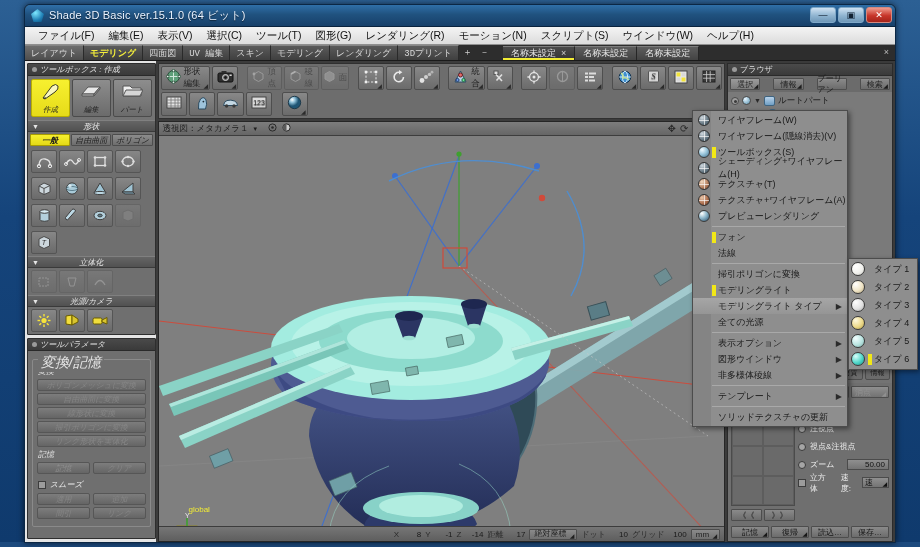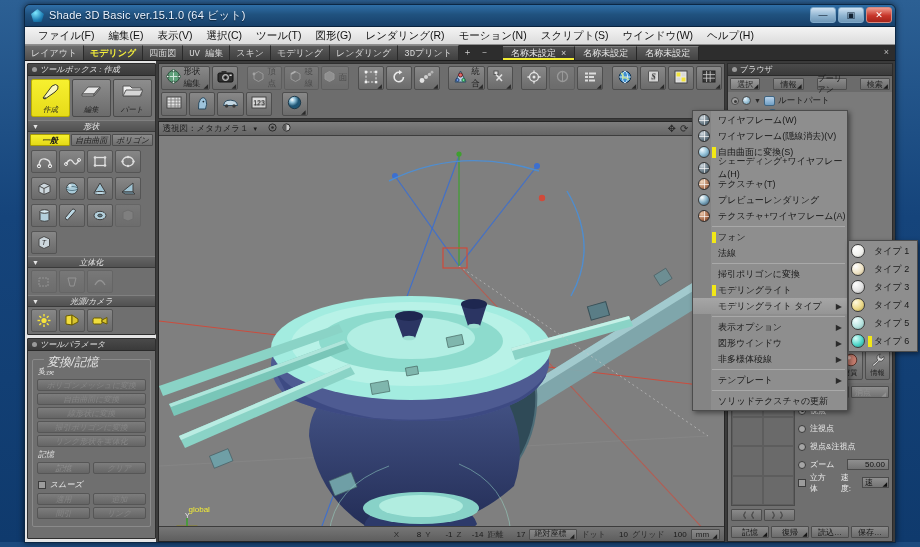--- a/index.html
+++ b/index.html
@@ -138,21 +138,21 @@
   .ibx {
     width:26px; height:23px; border:1px solid #555; border-radius:2px;
     background: linear-gradient(180deg,#878787,#6a6a6a);
     display:flex; align-items:center; justify-content:center;
     cursor:pointer; font-size:14px; color:#dedede;
   }
   .ibx.dim { opacity:.38; }
   .ibx svg { display:block; }
 
   .tp-group { border:1px solid #8a8a8a; margin:8px 4px 4px 4px; padding:4px 4px 5px 4px; position:relative; border-radius:2px;}
-  .tp-legend { position:absolute; top:-6px; left:11px; background:#6f6f6f; font-size:12px; color:#e4e4e4; padding:0 3px;}
+  .tp-legend { position:absolute; top:-6px; left:5px; background:#6f6f6f; font-size:14px; color:#e4e4e4; padding:0 3px;}
   .tp-label { font-size:8px; color:#e6e6e6; margin:2px 0 2px 1px;}
   .tp-btn {
     height:12px; margin-bottom:2px; font-size:8px; color:#8e8e8e;
     background: linear-gradient(180deg,#7d7d7d,#656565); border:1px solid #565656;
     display:flex; align-items:center; justify-content:center; border-radius:2px; cursor:pointer;
   }
   .tp-btn.dim { color:#858585; }
   .tp-row { display:flex; gap:3px; }
   .tp-row .tp-btn { flex:1; }
   .chkrow { display:flex; align-items:center; gap:4px; font-size:8px; color:#e6e6e6; margin:3px 0 3px 1px;}
@@ -289,21 +289,21 @@
   .wire-ico {
     width:12px;height:12px;border-radius:50%;
     background: radial-gradient(circle at 32% 28%, #cfd8de 0%, #6c7d88 55%, #2f4450 100%);
     border:1px solid #333;
     position:relative; overflow:hidden;
   }
   .wire-ico::before{content:"";position:absolute;left:50%;top:0;bottom:0;width:1px;background:rgba(255,255,255,.65);}
   .wire-ico::after{content:"";position:absolute;top:50%;left:0;right:0;height:1px;background:rgba(255,255,255,.65);}
 
   .submenu {
-    position:absolute; left:848px; top:240px; width:70px;
+    position:absolute; left:848px; top:258px; width:70px;
     background:#8e8e8e; border:1px solid #4c4c4c; box-shadow:2px 2px 5px rgba(0,0,0,.45);
     z-index:41; padding:1px 0;
   }
   .s-item { height:18px; display:flex; align-items:center; font-size:9px; color:#1a1a1a; padding-left:1px; cursor:pointer;}
   .s-ball { width:14px;height:14px;border-radius:50%; border:1px solid #3a3a3a; margin:0 3px 0 1px; flex:0 0 14px;}
 
   
   .vp svg { position:absolute; left:0; top:0; }
   .gizmo { position:absolute; left:10px; bottom:14px; }
   .gizmo-label { position:absolute; left:30px; bottom:12px; font-size:8px; color:#f2ec34; }
@@ -1194,49 +1194,49 @@
           <span class="wire-ico"></span>
         </span>
       <span class="m-mark off"></span>
       <span class="m-lbl">ワイヤフレーム(隠線消去)(V)</span>
     </div>
     <div class="m-item">
       <span class="m-ico">
           <span class="sphere-ico"></span>
         </span>
       <span class="m-mark"></span>
-      <span class="m-lbl">自由曲面に変換(S)</span>
+      <span class="m-lbl">ツールボックス(S)</span>
     </div>
     <div class="m-item">
       <span class="m-ico">
           <span class="wire-ico"></span>
         </span>
       <span class="m-mark off"></span>
       <span class="m-lbl">シェーディング+ワイヤフレーム(H)</span>
     </div>
     <div class="m-item">
       <span class="m-ico">
         <span class="wire-ico" style="background:radial-gradient(circle at 30% 28%,#f0d8c0,#b07a5a 60%,#5a3422);"></span>
       </span>
       <span class="m-mark off"></span>
       <span class="m-lbl">テクスチャ(T)</span>
     </div>
     <div class="m-item">
       <span class="m-ico">
+        <span class="wire-ico" style="background:radial-gradient(circle at 30% 28%,#e8c4a8,#a86a4a 60%,#4e2c1c);"></span>
+      </span>
+      <span class="m-mark off"></span>
+      <span class="m-lbl">テクスチャ+ワイヤフレーム(A)</span>
+    </div>
+    <div class="m-item">
+      <span class="m-ico">
         <span class="sphere-ico" style="background:radial-gradient(circle at 30% 25%,#ffffff,#8fb8cc 45%,#254a66);"></span>
       </span>
       <span class="m-mark off"></span>
       <span class="m-lbl">プレビューレンダリング</span>
-    </div>
-    <div class="m-item">
-      <span class="m-ico">
-        <span class="wire-ico" style="background:radial-gradient(circle at 30% 28%,#e8c4a8,#a86a4a 60%,#4e2c1c);"></span>
-      </span>
-      <span class="m-mark off"></span>
-      <span class="m-lbl">テクスチャ+ワイヤフレーム(A)</span>
     </div>
 
     <div class="m-sep"></div>
 
     <div class="m-item">
       <span class="m-ico"></span>
       <span class="m-mark"></span>
       <span class="m-lbl">フォン</span>
     </div>
     <div class="m-item">
@@ -1255,20 +1255,25 @@
     <div class="m-item">
       <span class="m-ico"></span>
       <span class="m-mark"></span>
       <span class="m-lbl">モデリングライト</span>
     </div>
     <div class="m-item hl">
       <span class="m-ico"></span>
       <span class="m-mark off"></span>
       <span class="m-lbl">モデリングライト タイプ</span>
       <span class="m-sub">▶</span>
+    </div>
+    <div class="m-item">
+      <span class="m-ico"></span>
+      <span class="m-mark off"></span>
+      <span class="m-lbl">全ての光源</span>
     </div>
 
     <div class="m-sep"></div>
 
     <div class="m-item">
       <span class="m-ico"></span>
       <span class="m-mark off"></span>
       <span class="m-lbl">表示オプション</span>
       <span class="m-sub">▶</span>
     </div>

